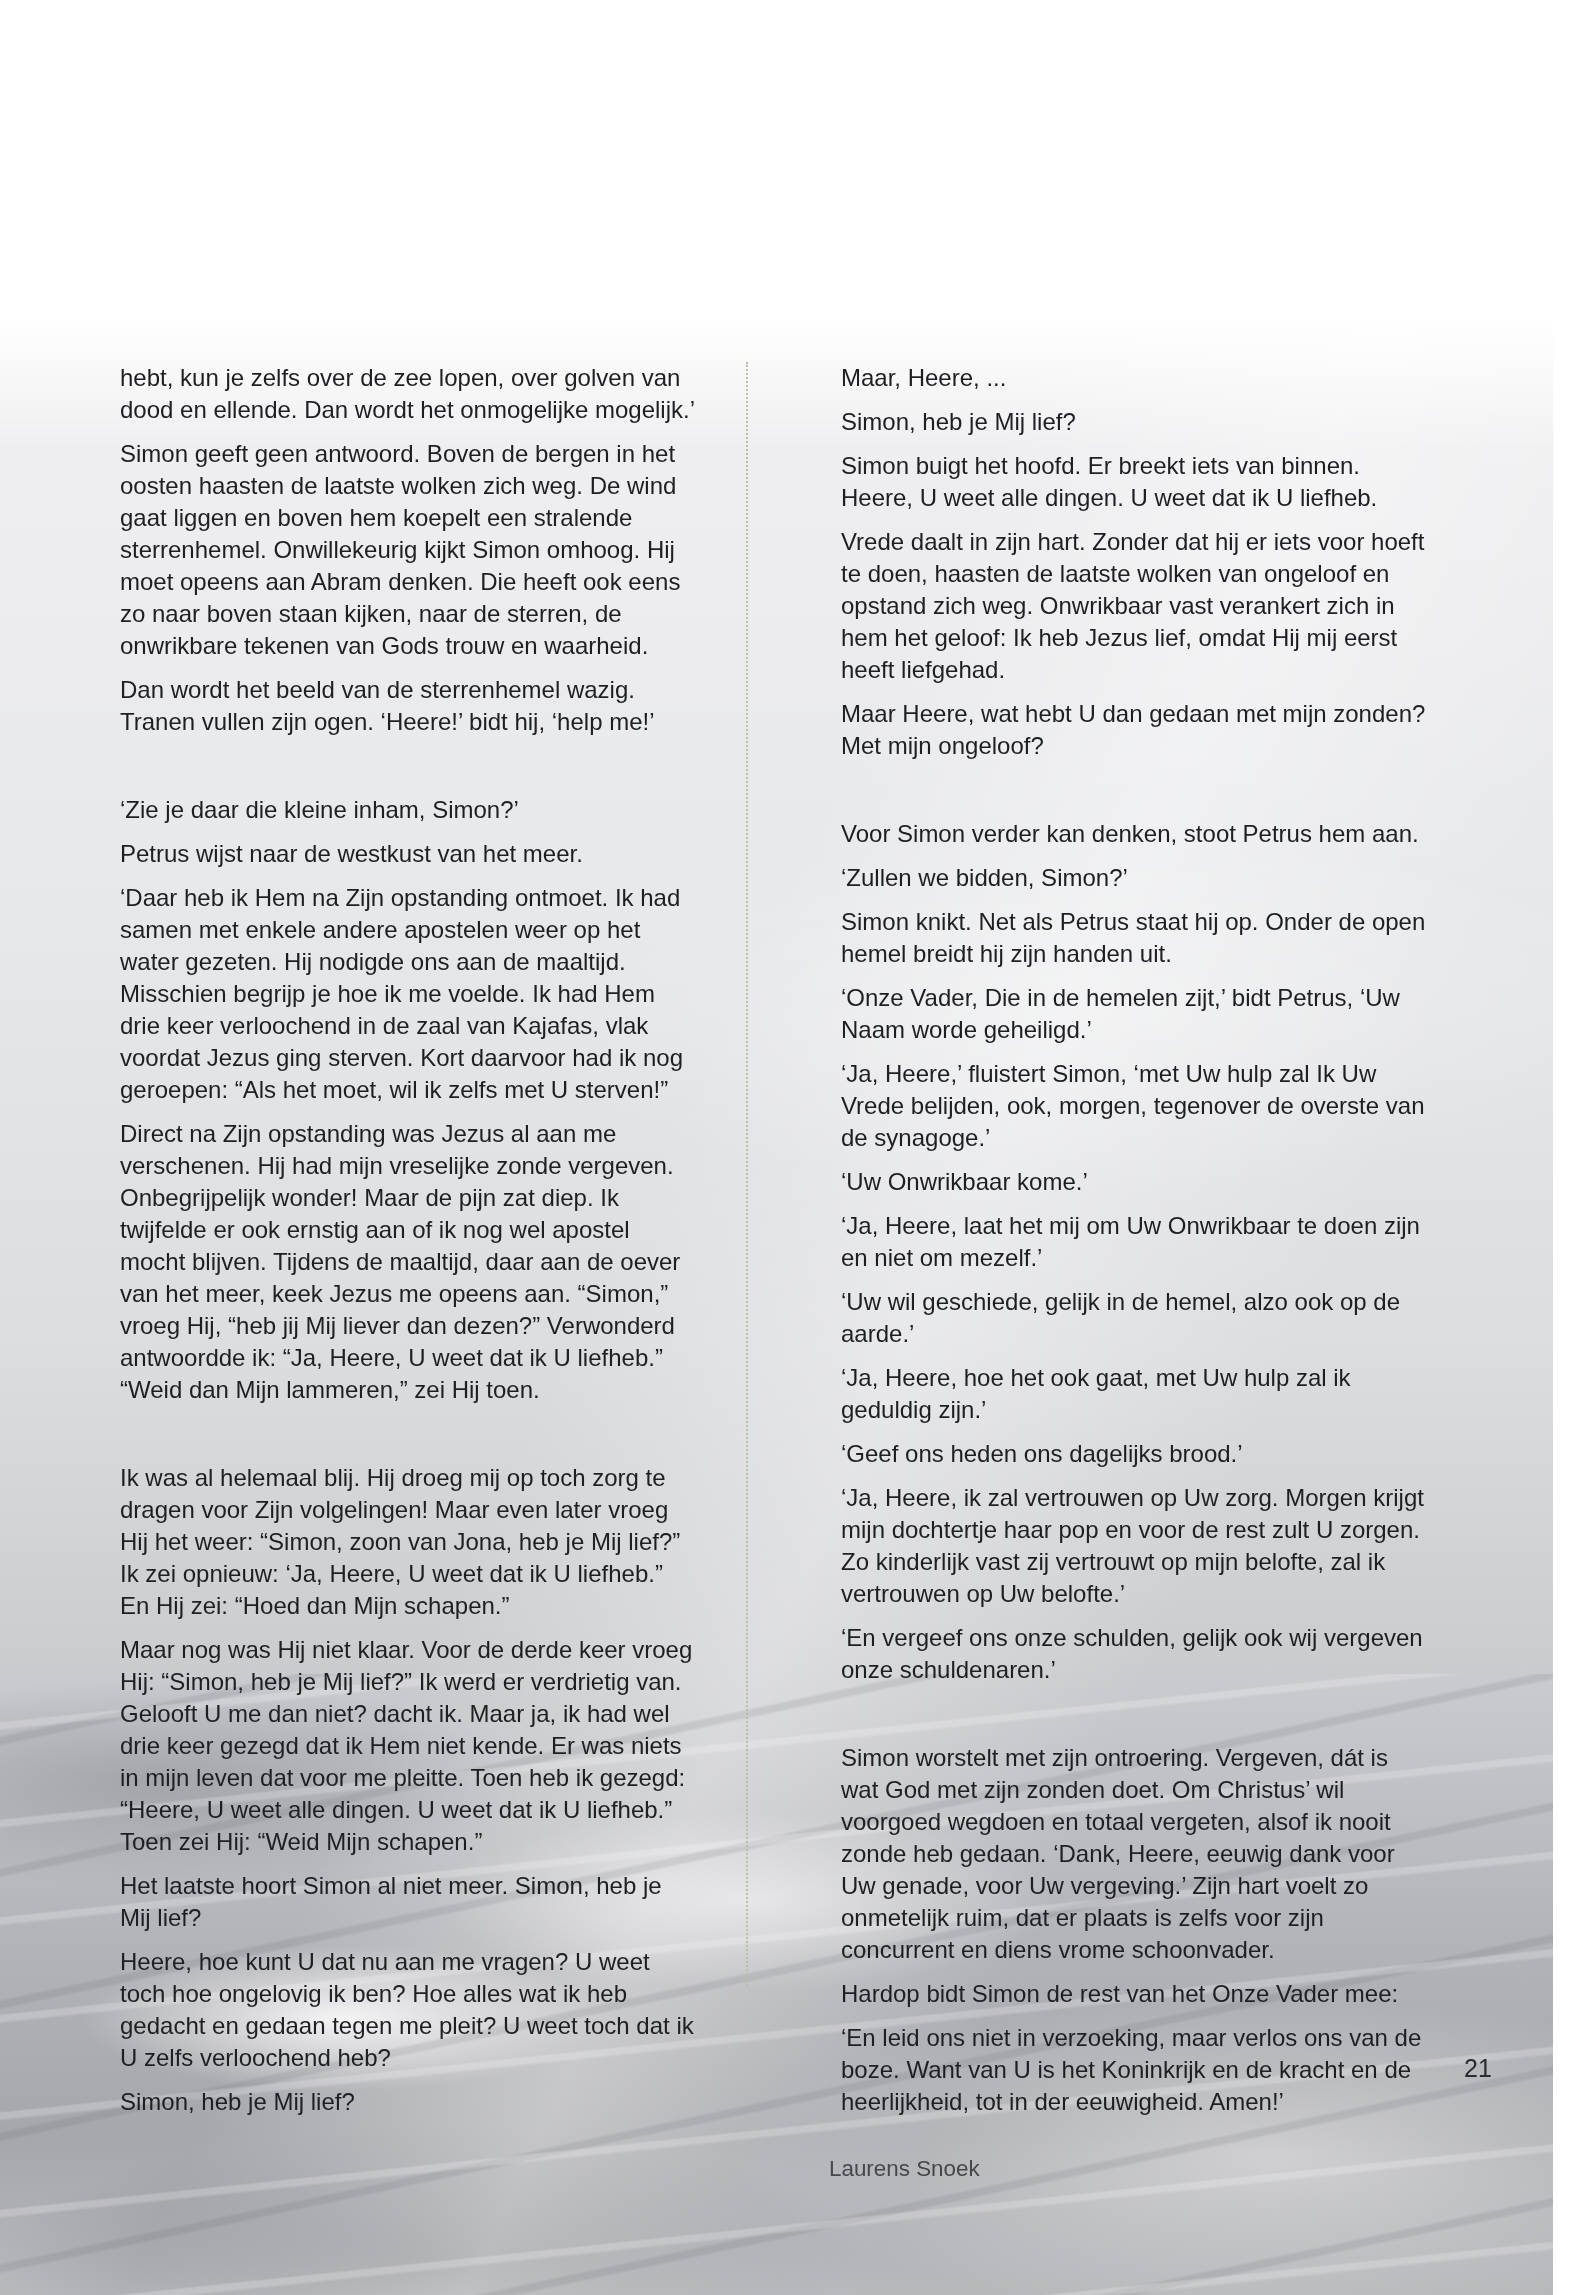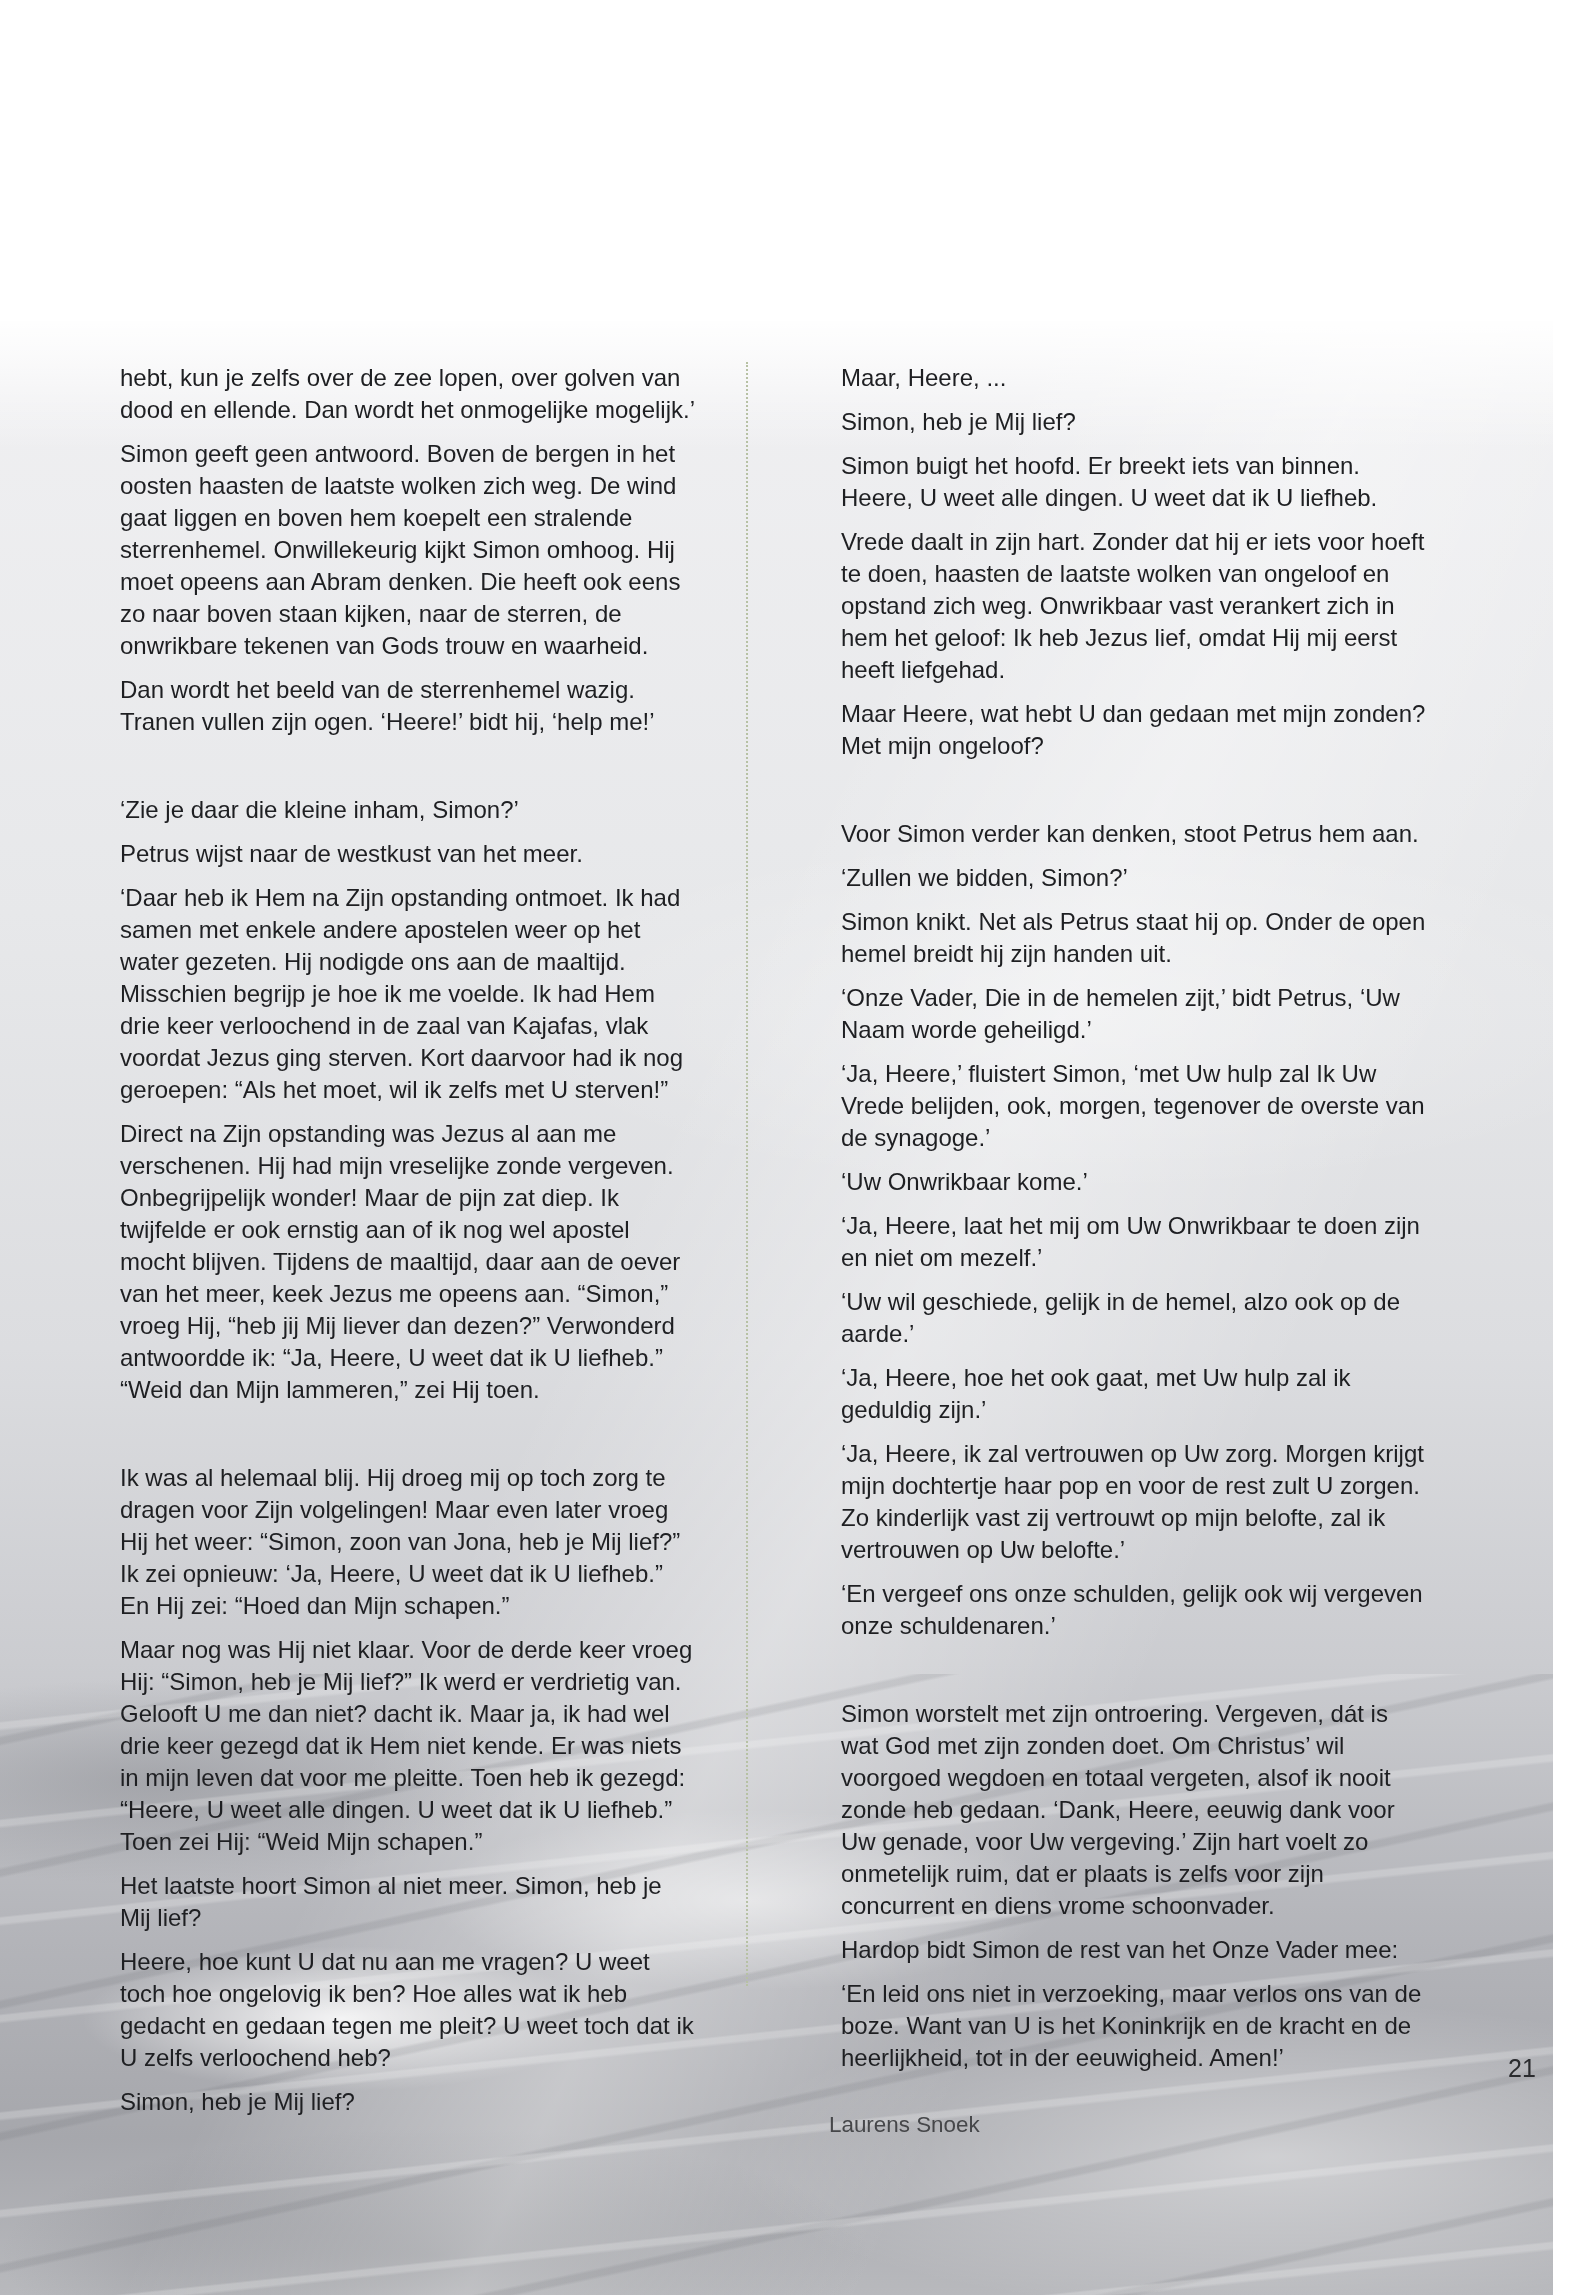--- a/index.html
+++ b/index.html
@@ -69,21 +69,21 @@
 
   .author {
     margin: 35px 3.5px 0 0;
     text-align: left;
     font-size: 22.4px;
     color: #46474a;
   }
 
   .page-number {
     position: absolute;
-    left: 1508px;
+    left: 1464px;
     top: 2054px;
     font-size: 25px;
     color: #2a2b2e;
   }
 </style>
 </head>
 <body>
 
 <div class="photo-bg">
   <div class="waves"></div>
@@ -118,20 +118,21 @@
       <p class="para spacer"></p>
       <p class="para">Voor Simon verder kan denken, stoot Petrus hem aan.</p>
       <p class="para">‘Zullen we bidden, Simon?’</p>
       <p class="para">Simon knikt. Net als Petrus staat hij op. Onder de open hemel breidt hij zijn handen uit.</p>
       <p class="para">‘Onze Vader, Die in de hemelen zijt,’ bidt Petrus, ‘Uw Naam worde geheiligd.’</p>
       <p class="para">‘Ja, Heere,’ fluistert Simon, ‘met Uw hulp zal Ik Uw Vrede belijden, ook, morgen, tegenover de overste van de synagoge.’</p>
       <p class="para">‘Uw Onwrikbaar kome.’</p>
       <p class="para">‘Ja, Heere, laat het mij om Uw Onwrikbaar te doen zijn en niet om mezelf.’</p>
       <p class="para">‘Uw wil geschiede, gelijk in de hemel, alzo ook op de aarde.’</p>
       <p class="para">‘Ja, Heere, hoe het ook gaat, met Uw hulp zal ik geduldig zijn.’</p>
+      <p class="para">‘Geef ons heden ons dagelijks brood.’</p>
       <p class="para">‘Ja, Heere, ik zal vertrouwen op Uw zorg. Morgen krijgt mijn dochtertje haar pop en voor de rest zult U zorgen. Zo kinderlijk vast zij vertrouwt op mijn belofte, zal ik vertrouwen op Uw belofte.’</p>
       <p class="para">‘En vergeef ons onze schulden, gelijk ook wij vergeven onze schuldenaren.’</p>
       <p class="para spacer"></p>
       <p class="para">Simon worstelt met zijn ontroering. Vergeven, dát is wat God met zijn zonden doet. Om Christus’ wil voorgoed wegdoen en totaal vergeten, alsof ik nooit zonde heb gedaan. ‘Dank, Heere, eeuwig dank voor Uw genade, voor Uw vergeving.’ Zijn hart voelt zo onmetelijk ruim, dat er plaats is zelfs voor zijn concurrent en diens vrome schoonvader.</p>
       <p class="para">Hardop bidt Simon de rest van het Onze Vader mee:</p>
       <p class="para">‘En leid ons niet in verzoeking, maar verlos ons van de boze. Want van U is het Koninkrijk en de kracht en de heerlijkheid, tot in der eeuwigheid. Amen!’</p>
     </div>
   <p class="author">Laurens Snoek</p>
 </div>
 

